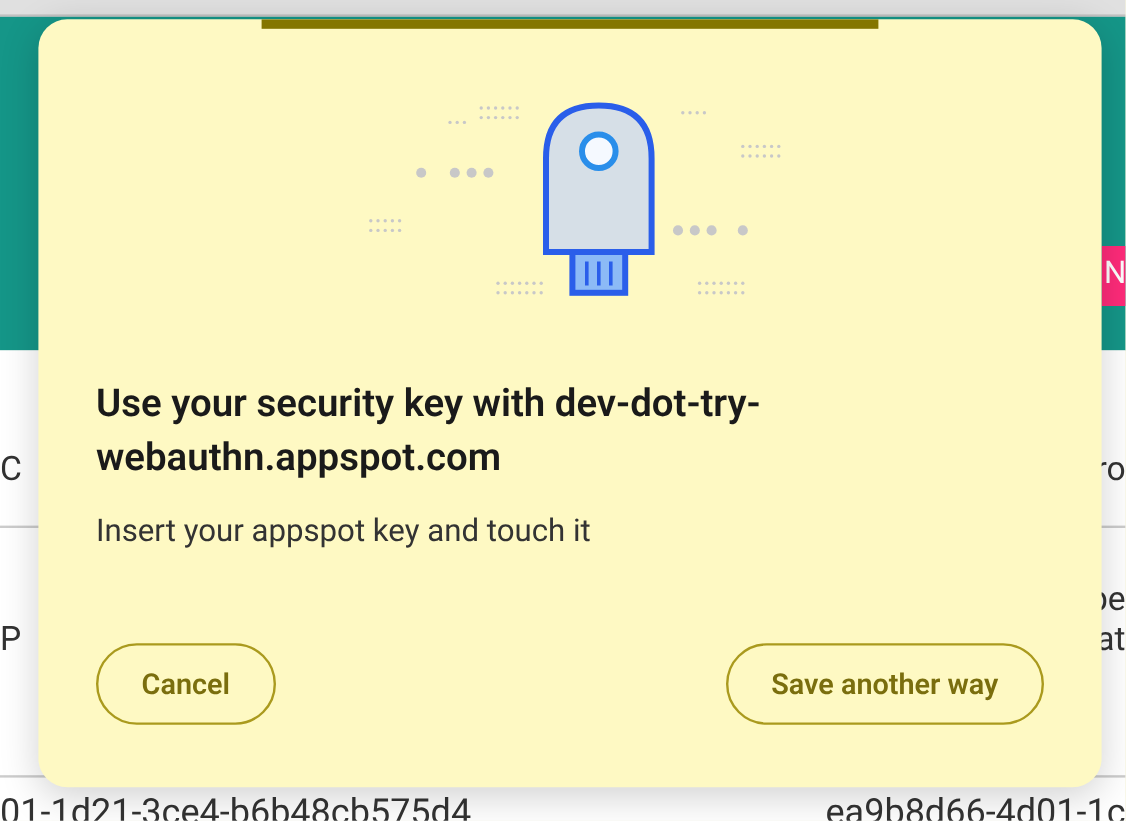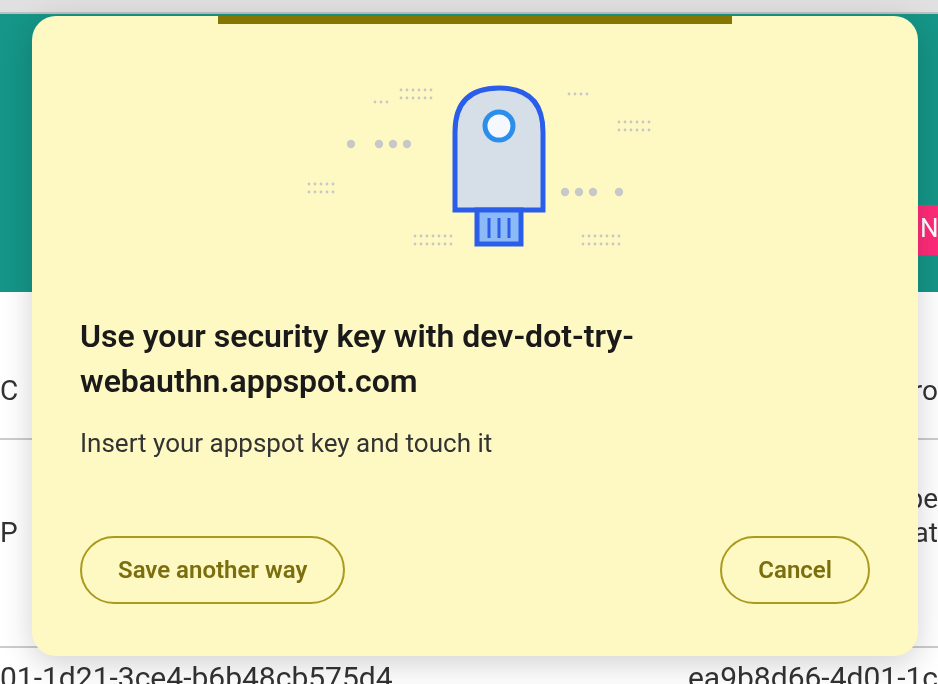--- a/index.html
+++ b/index.html
@@ -262,16 +262,16 @@
       </g>
     </svg>
   </div>
 
   <div class="modal-content">
     <h1 class="modal-title">Use your security key with dev-dot-try-webauthn.appspot.com</h1>
     <p class="modal-subtitle">Insert your appspot key and touch it</p>
   </div>
 
   <div class="modal-buttons">
+    <button class="btn">Cancel</button>
     <button class="btn">Save another way</button>
-    <button class="btn">Cancel</button>
   </div>
 </div>
 
 </body></html>

